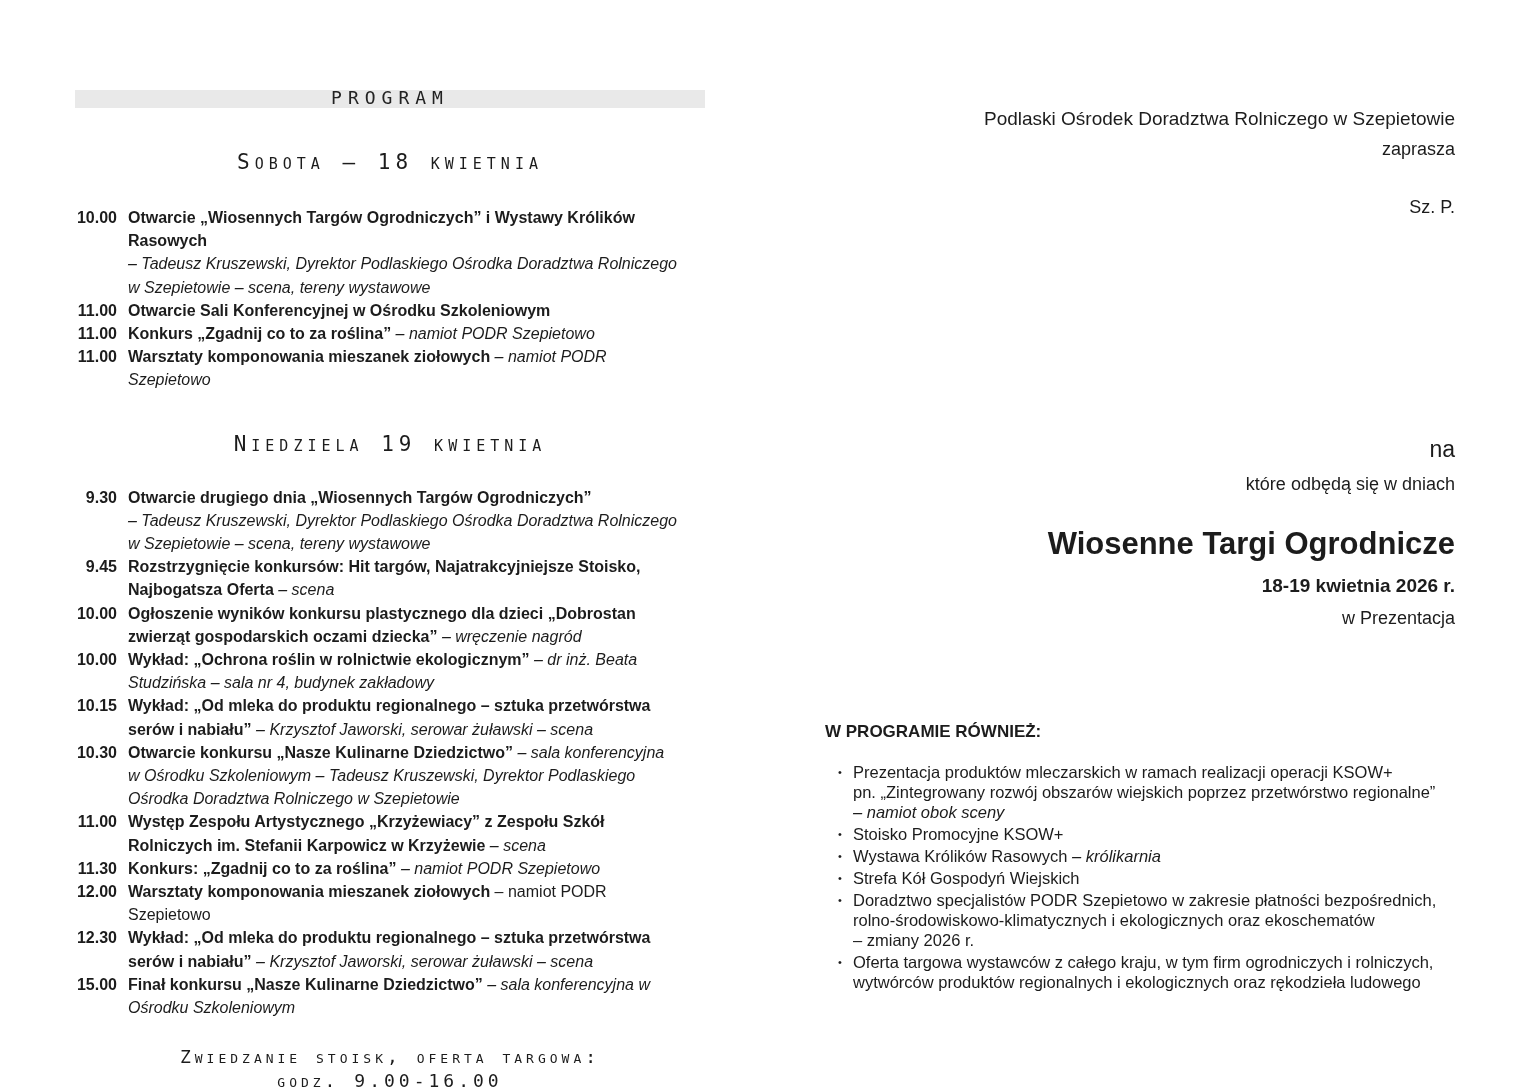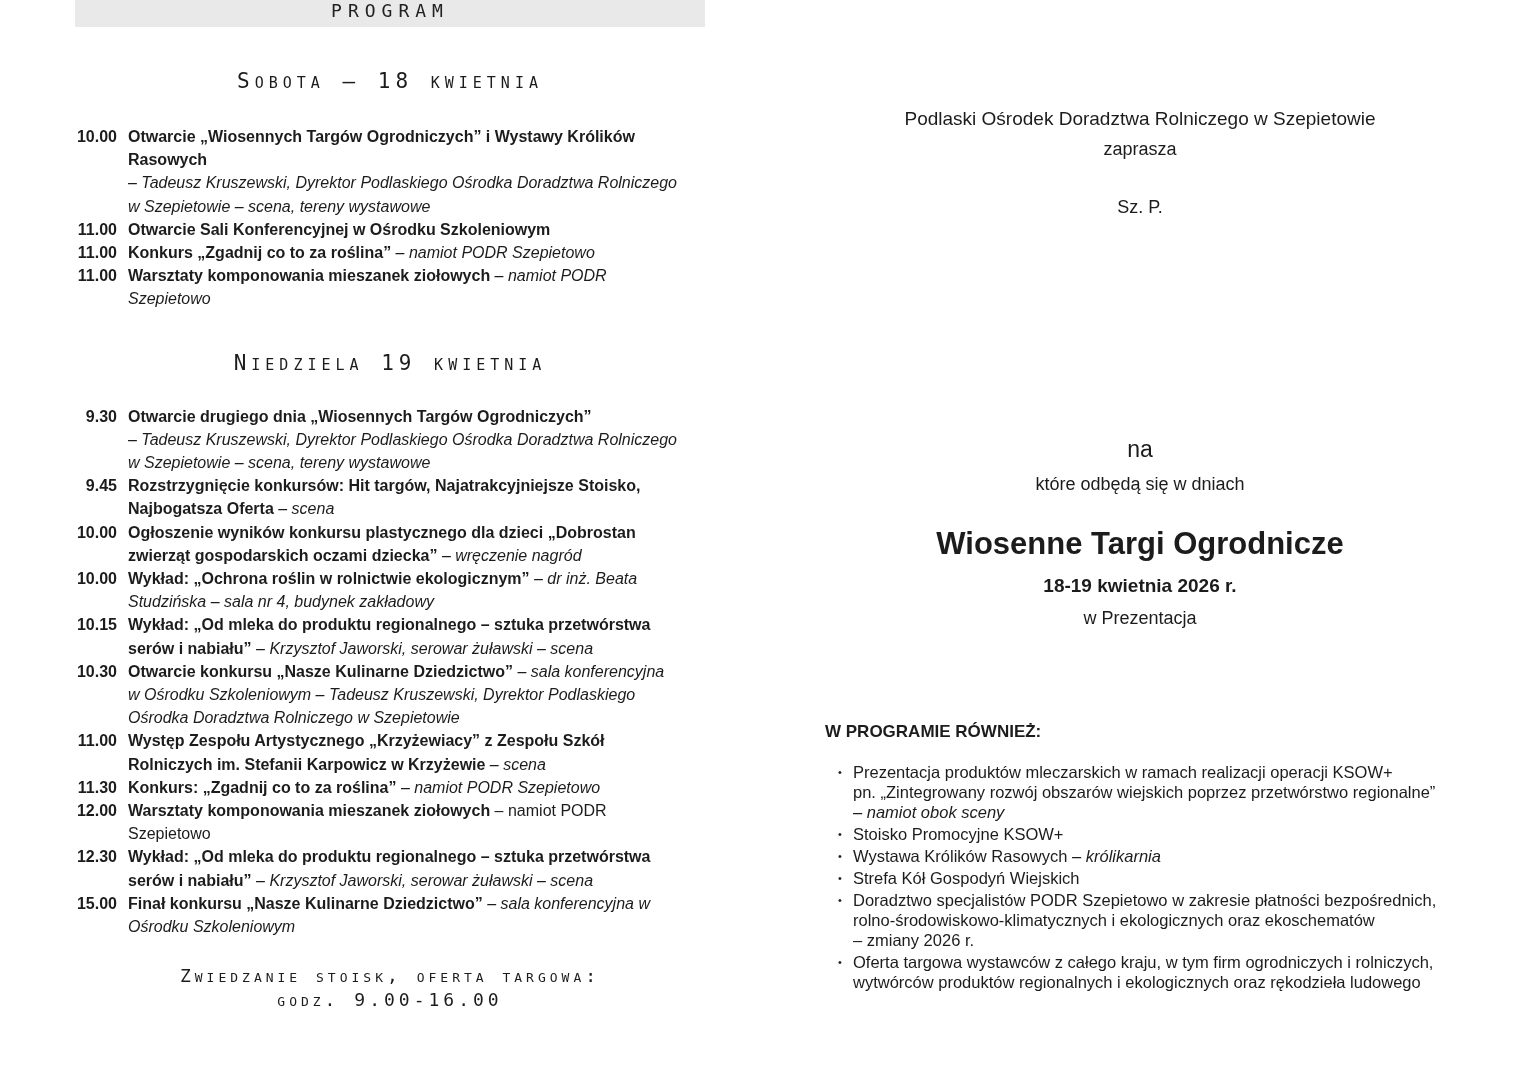--- a/index.html
+++ b/index.html
@@ -7,22 +7,22 @@
     position:relative;
     width:1530px;height:1091px;
     background:#ffffff;
     color:#1c1c1c;
     font-family:"Liberation Sans", sans-serif;
     overflow:hidden;
   }
   
   .col-left{position:absolute;left:75px;top:0;width:630px;}
   .program-bar{
-    height:27px;
-    display:flex;align-items:flex-start;justify-content:center;
+    margin-top:90px;height:18px;
+    display:flex;align-items:flex-end;justify-content:center;
   }
   .mono-head{
     font-family:"DejaVu Sans Mono", monospace;
     font-variant:small-caps;
     color:#222;
   }
   .program-title{font-size:18px;letter-spacing:6px;font-variant:normal;}
   .section-heading{
     text-align:center;
     font-family:"DejaVu Sans Mono", monospace;
@@ -40,21 +40,21 @@
   .sr{}
   .left-footer{margin-top:26px;text-align:center;}
   .footer-line{
     font-family:"DejaVu Sans Mono", monospace;
     font-variant:small-caps;
     font-size:18px;letter-spacing:4px;line-height:24px;
     white-space:nowrap;
   }
   
   .col-right{position:absolute;left:825px;top:0;width:630px;}
-  .r-center{text-align:center;}
+  .r-center{text-align:right;}
   .r-inviter1{margin-top:108px;font-size:19px;}
   .r-inviter2{margin-top:9px;font-size:18px;}
   .r-salutation{margin-top:37px;font-size:18px;}
   .r-na{margin-top:218px;font-size:23px;}
   .r-title{margin-top:31px;font-size:31px;font-weight:bold;letter-spacing:0;}
   .r-subtitle{margin-top:11px;font-size:18px;}
   .r-date{margin-top:13px;font-size:19px;font-weight:bold;}
   .r-location{margin-top:11px;font-size:18px;}
   .also-header{margin-top:93px;font-size:17px;font-weight:bold;}
   .also-list{

